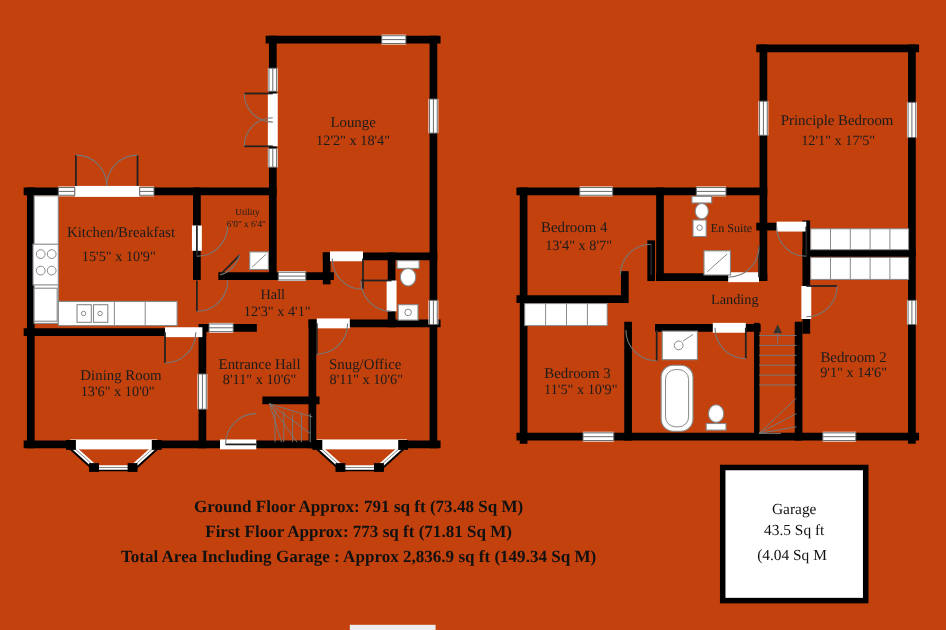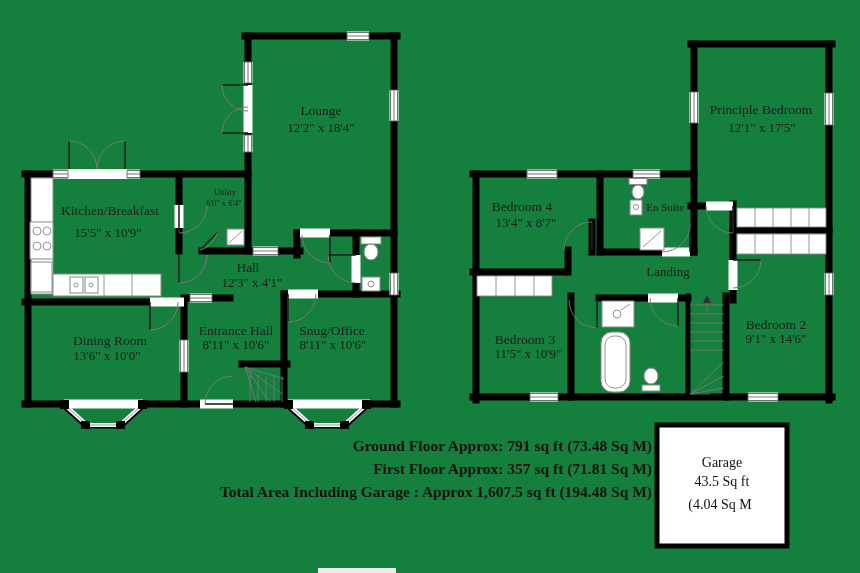--- a/index.html
+++ b/index.html
@@ -1,36 +1,36 @@
 <!DOCTYPE html>
 <html><head>
 <meta charset="utf-8">
 <style>
   html,body{margin:0;padding:0;background:#fff;}
-  .canvas{position:relative;width:860px;height:573px;background:#15803d;overflow:hidden;
+  .canvas{position:relative;width:860px;height:573px;background:#c2410c;overflow:hidden;
           font-family:"Liberation Serif", serif;}
   svg{position:absolute;left:0;top:0;}
   .wall{stroke:#000;stroke-width:7;stroke-linecap:square;fill:none;}
   .wall5{stroke:#000;stroke-width:5;stroke-linecap:square;fill:none;}
   .cover{fill:#ffffff;stroke:none;}
   .winframe{stroke:#666;stroke-width:0.9;fill:none;}
   .door{stroke:#777;stroke-width:1;fill:none;}
   .leaf{stroke:#222;stroke-width:1.6;fill:none;}
   .fix{fill:#ffffff;stroke:#888;stroke-width:1;}
   .fixd{stroke:#888;stroke-width:0.9;fill:none;}
   .grid{fill:#ffffff;stroke:#888;stroke-width:0.9;}
   .tread{stroke:#777;stroke-width:0.9;fill:none;}
   .baywhite{stroke:#fff;stroke-width:4;fill:none;}
   .baymid{stroke:#777;stroke-width:0.8;fill:none;}
   .room{font-size:13.5px;fill:#1c1c1c;text-anchor:middle;}
   .dims{font-size:13px;fill:#1c1c1c;text-anchor:middle;}
   .roomsm{font-size:11px;fill:#1c1c1c;text-anchor:middle;}
   .tiny{font-size:8.5px;fill:#1c1c1c;text-anchor:middle;}
   .garagetxt{font-size:14px;fill:#111;text-anchor:middle;}
-  .summary{position:absolute;left:0;top:434px;width:652px;text-align:right;}
+  .summary{position:absolute;left:0;top:449px;width:652px;text-align:center;}
   .summary p{margin:0;font-size:15.5px;line-height:23px;font-weight:bold;color:#111;
              font-family:"Liberation Serif", serif;}
   .footbar{position:absolute;left:318px;top:568px;width:78px;height:5px;background:#ececec;}
 </style>
 </head>
 <body>
 
 <div class="canvas">
 <svg width="860" height="573" viewBox="0 0 860 573">
 
@@ -420,18 +420,18 @@
   <g>
     <rect x="657" y="425" width="130" height="121" fill="#ffffff" stroke="#000" stroke-width="5"></rect>
     <text class="garagetxt" x="722" y="467">Garage</text>
     <text class="garagetxt" x="722" y="486">43.5 Sq ft</text>
     <text class="garagetxt" x="720" y="509">(4.04 Sq M</text>
   </g>
 </svg>
 
   <div class="summary">
     <p>Ground Floor Approx: 791 sq ft (73.48 Sq M)</p>
-    <p>First Floor Approx: 357 sq ft (71.81 Sq M)</p>
-    <p>Total Area Including Garage : Approx 1,607.5 sq ft (194.48 Sq M)</p>
+    <p>First Floor Approx: 773 sq ft (71.81 Sq M)</p>
+    <p>Total Area Including Garage : Approx 2,836.9 sq ft (149.34 Sq M)</p>
   </div>
 
   <div class="footbar"></div>
 </div>
 
 </body></html>

